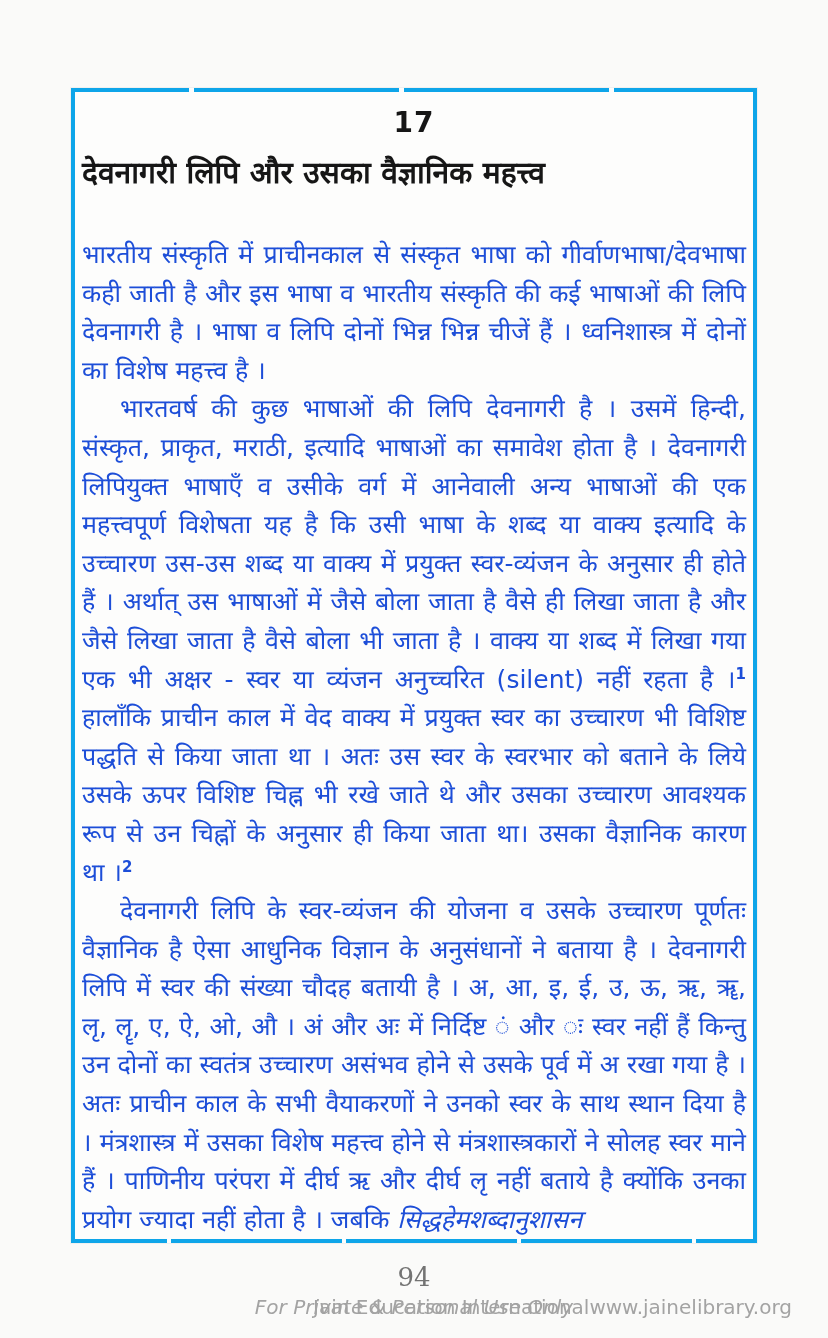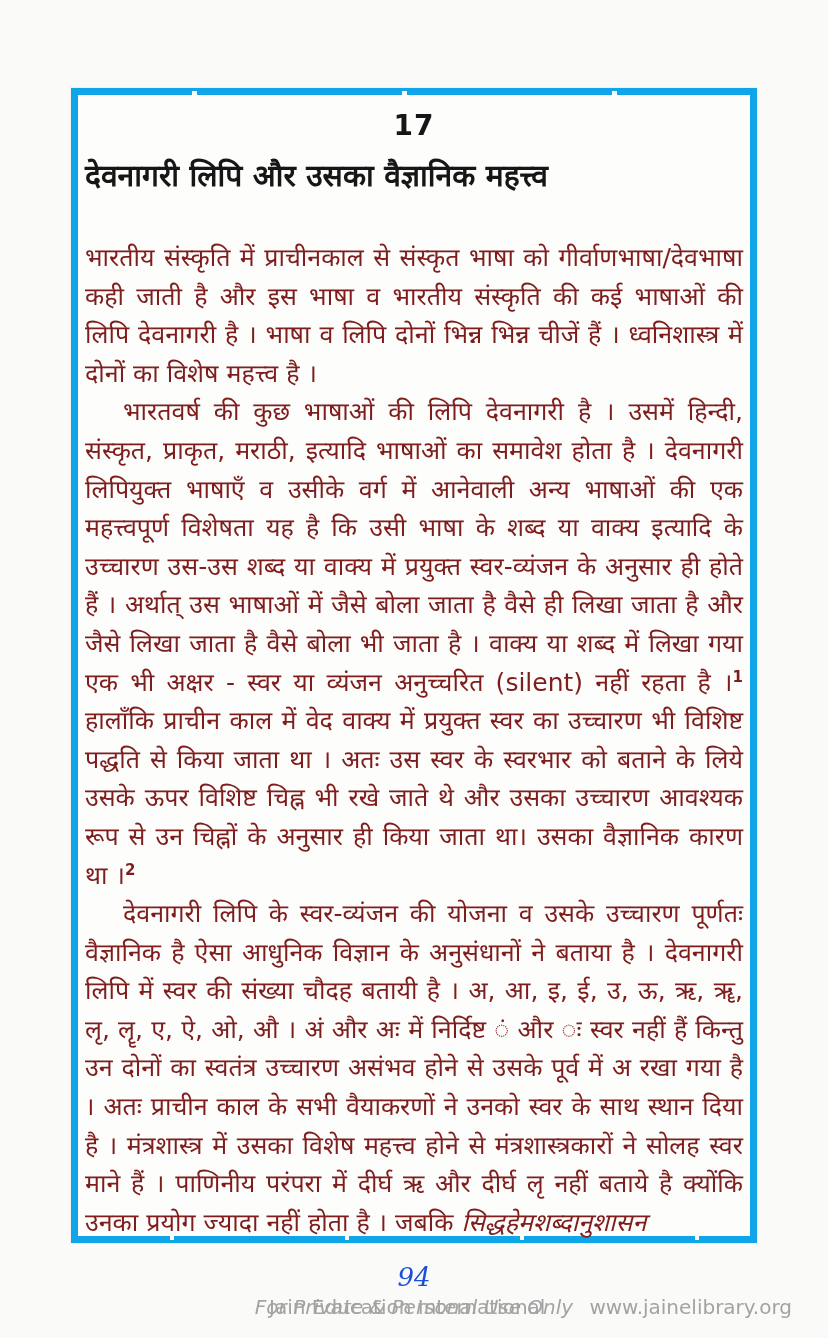--- a/index.html
+++ b/index.html
@@ -17,21 +17,21 @@
     position: absolute;
     inset: 0;
   }
   
   .page-frame {
     position: absolute;
     left: 71px;
     top: 88px;
     width: 686px;
     height: 1155px;
-    border: 7px solid #0ea5e9;
+    border: 4px solid #0ea5e9;
     background: #fdfdfc;
     padding: 10px 7px 0 7px;
     box-shadow: 0 0 0 1px rgba(0,0,0,0.04);
   }
   
   .page-frame::before {
     content: "";
     position: absolute;
     left: -4px; right: -4px; top: -4px;
     height: 4px;
@@ -57,62 +57,61 @@
     font-size: 30px;
     font-weight: bold;
     margin-top: 12px;
   }
   .body-text {
     margin-top: 44px;
     font-size: 25px;
     font-weight: 500;
     line-height: 38.6px;
     text-align: justify;
-    color: #7f1d1d;
+    color: #1d4ed8;
   }
   .body-text p { margin: 0; }
   .body-text p.indent { text-indent: 38px; }
   .body-text sup {
     font-size: 15px;
     line-height: 0;
     vertical-align: super;
     font-weight: bold;
   }
   .body-text i { }
   .page-number {
     position: absolute;
     left: 0;
     top: 1262px;
     width: 100%;
     text-align: center;
     font-family: "DejaVu Serif", "Liberation Serif", serif;
     font-size: 26px;
-    color: #1d4ed8;
-    font-style: italic;
+    color: #737373;
   }
   .footer-row {
     position: absolute;
     left: 36px;
     right: 36px;
     top: 1297px;
     height: 20px;
     display: flex;
     justify-content: flex-end;
     align-items: center;
     color: #a3a3a3;
     font-size: 20px;
   }
   .footer-center {
     position: absolute;
     left: 50%;
     transform: translateX(-50%);
     white-space: nowrap;
     font-style: italic;
   }
-  .footer-url { color: #a3a3a3; text-decoration: none; margin-left: 44px; }
+  .footer-url { color: #a3a3a3; text-decoration: none; }
 </style>
 </head>
 <body>
 
 <div class="scan-page">
 
   <div class="page-frame">
     <div class="chapter-number">17</div>
     <div class="page-title">देवनागरी लिपि और उसका वैज्ञानिक महत्त्व</div>
     <div class="body-text">

